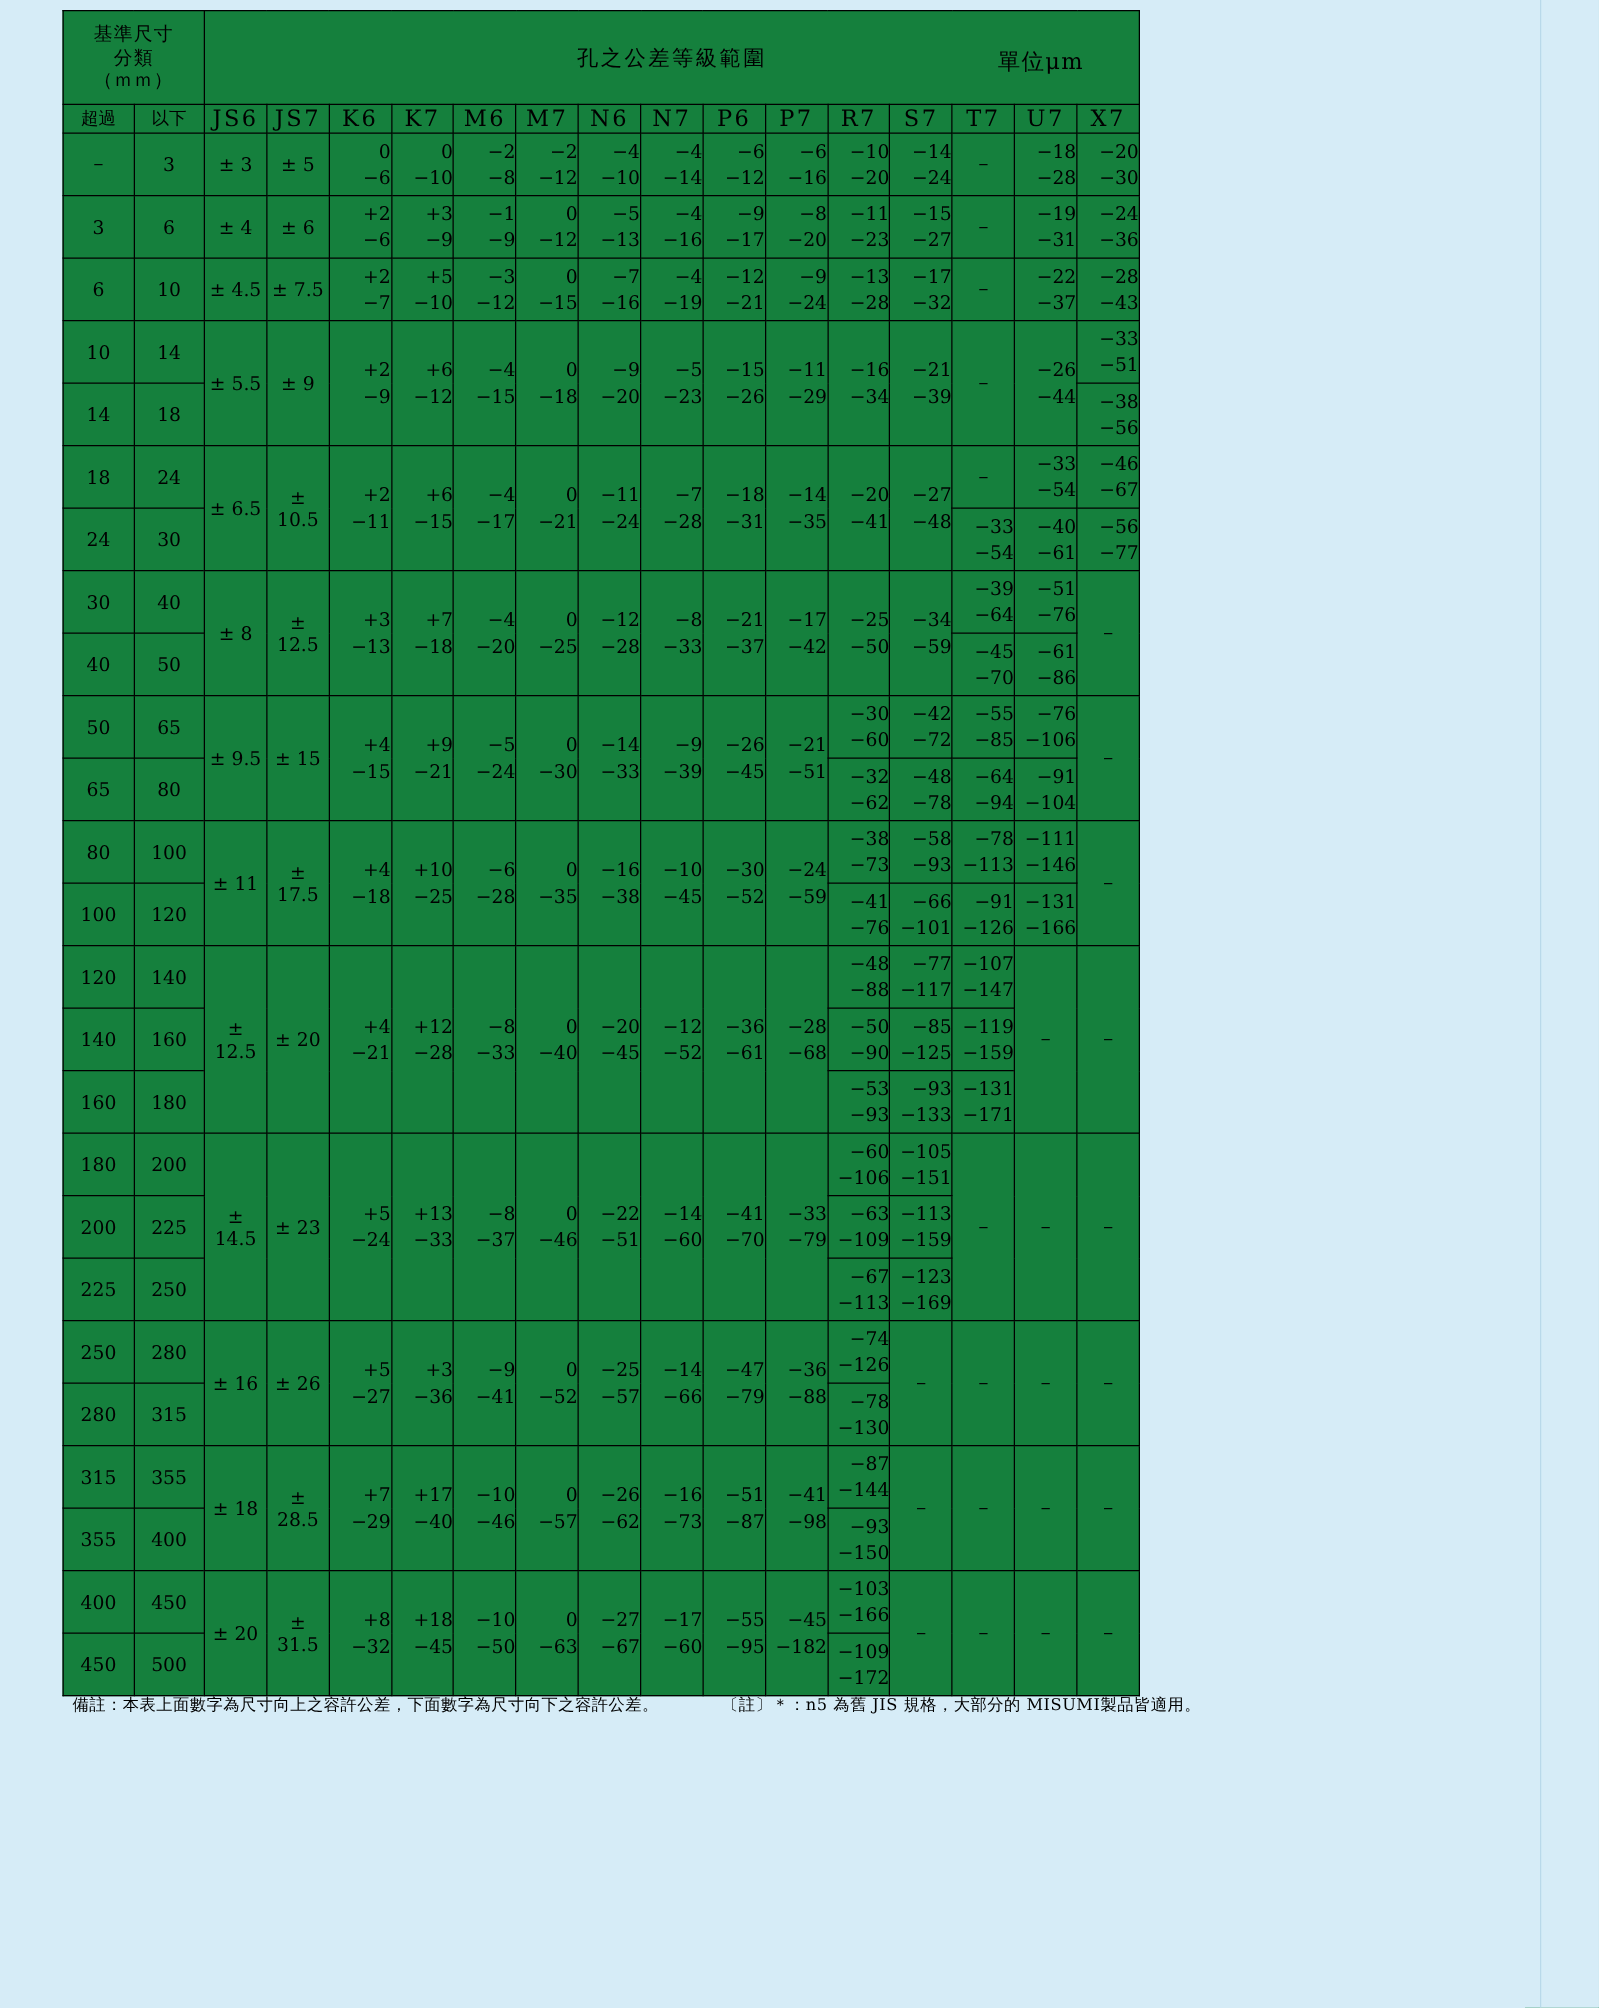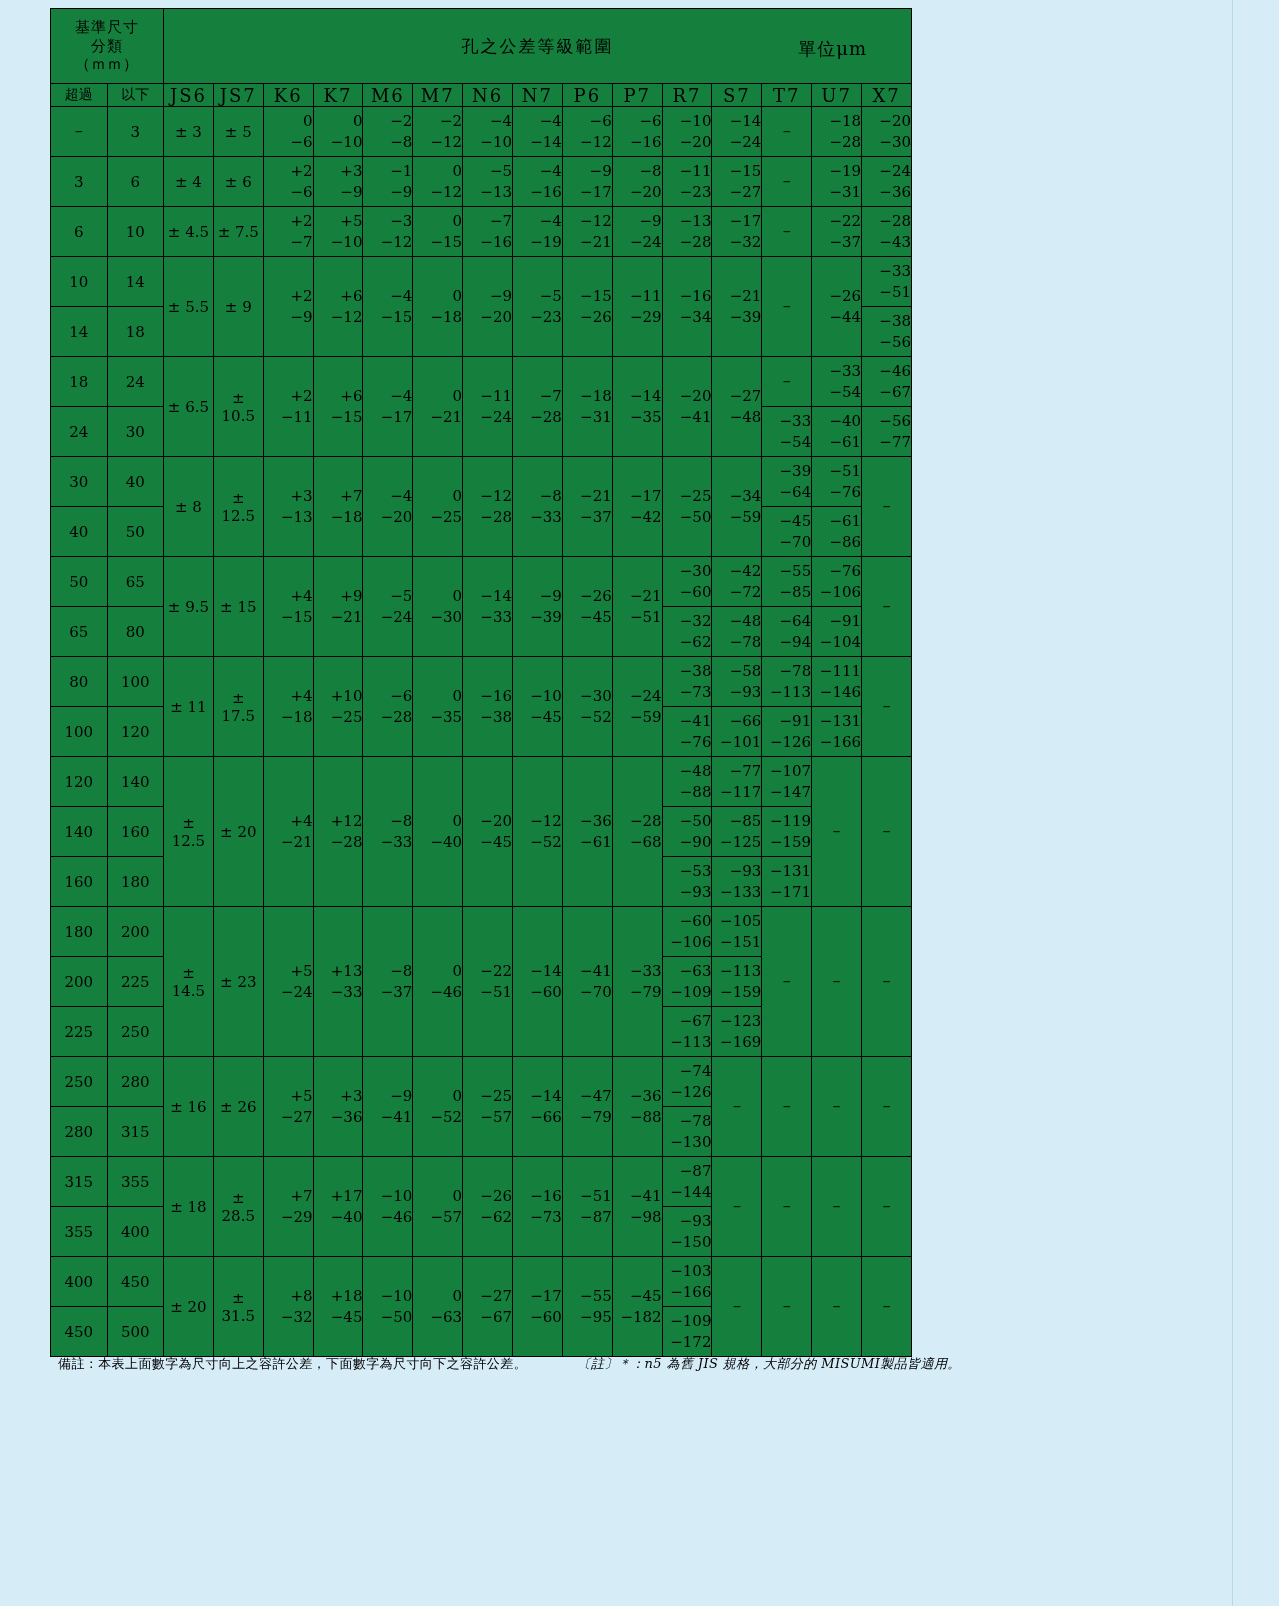--- a/index.html
+++ b/index.html
@@ -96,21 +96,20 @@
   .note {
     position: absolute;
     left: 58px;
     top: 1355px;
     width: 1180px;
     font-size: 13px;
     letter-spacing: 0.4px;
   }
   .note .n2 {
     margin-left: 46px;
-    font-style: italic;
   }
   .rside {
     position: absolute;
     left: 1232px;
     top: 0;
     width: 47px;
     height: 1606px;
     background: #d6ecf7;
     border-left: 1px solid #b9d9ea;
   }

